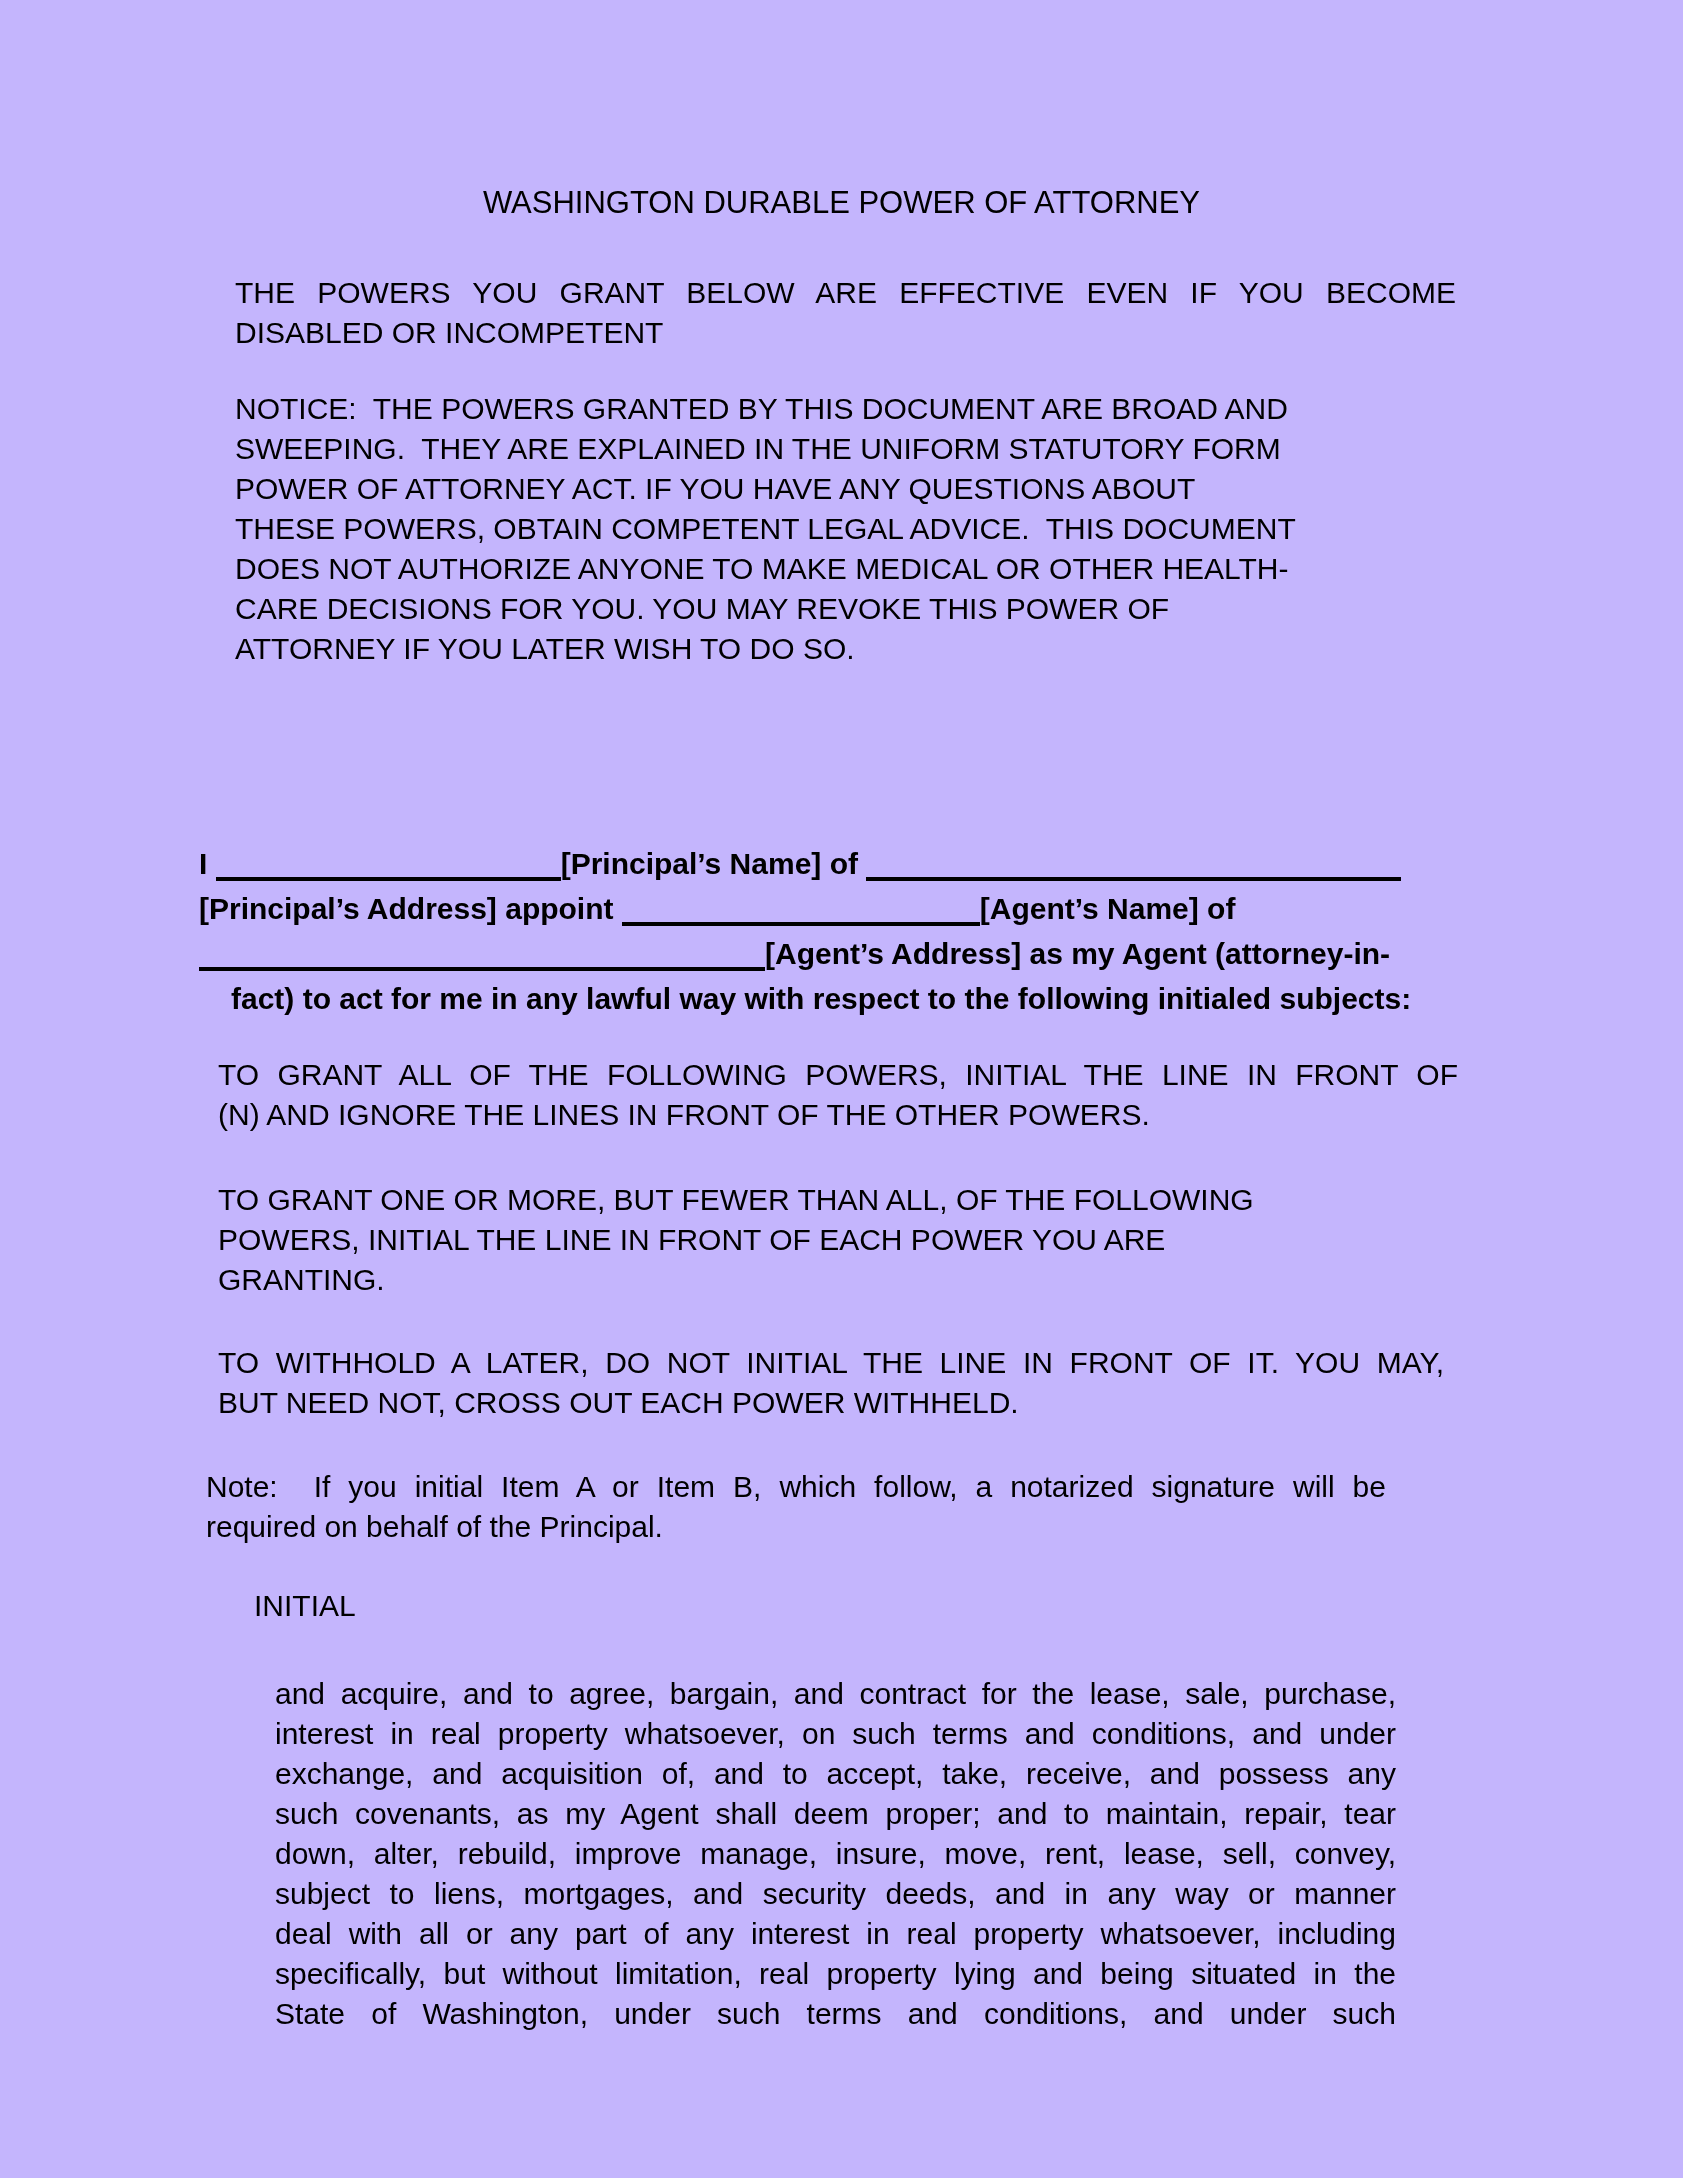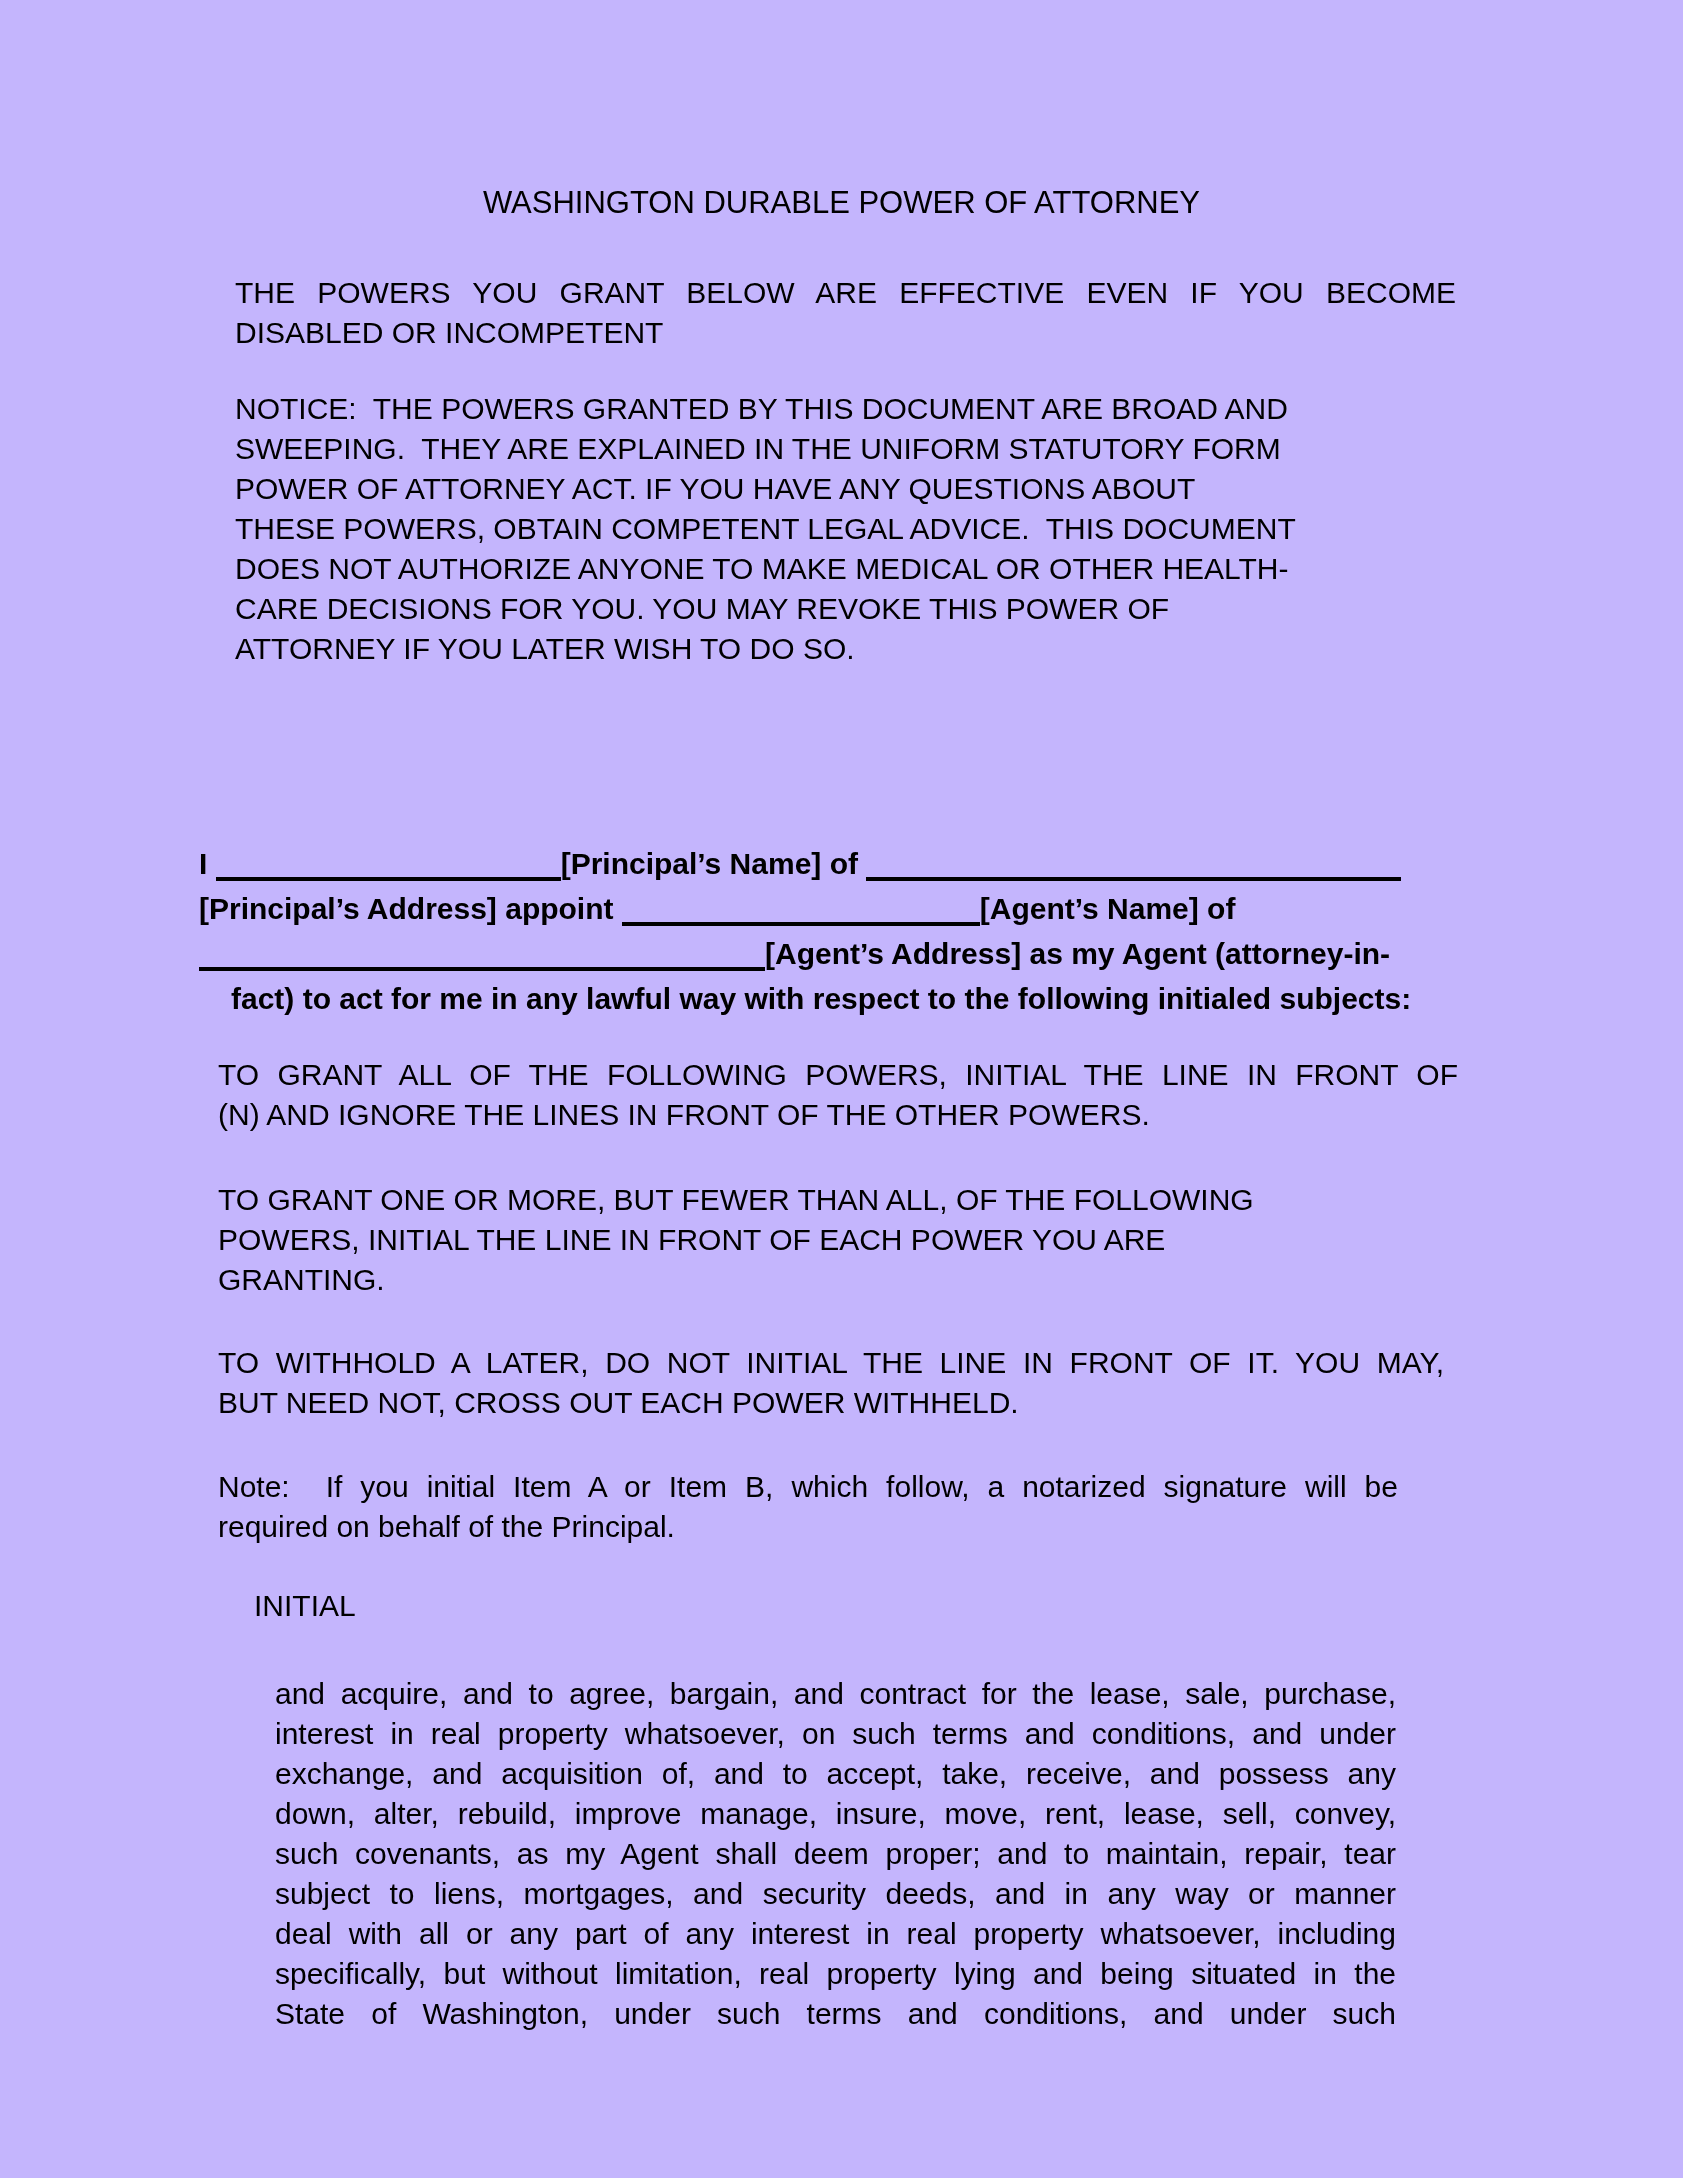--- a/index.html
+++ b/index.html
@@ -44,21 +44,21 @@
     text-align: center;
     font-size: 31px;
     line-height: 40px;
   }
   #p-effective { left: 235px; top: 273px;  width: 1307px; }
   #p-notice    { left: 235px; top: 389px;  width: 1327px; }
   #p-appoint   { left: 199px; top: 841px;  width: 1416px; line-height: 45px; font-weight: bold; }
   #p-grantall  { left: 218px; top: 1055px; width: 1337px; }
   #p-grantsome { left: 218px; top: 1180px; width: 1337px; }
   #p-withhold  { left: 218px; top: 1343px; width: 1337px; }
-  #p-note      { left: 218px; top: 1467px; width: 1337px; }
+  #p-note      { left: 206px; top: 1467px; width: 1337px; }
   #p-initial   { left: 254px; top: 1586px; width: 396px;  }
   #p-itema     { left: 217px; top: 1674px; width: 1179px; }
 
   
   .blk {
     display: inline-block;
     height: 4px;
     background: #000000;
     vertical-align: -7px;
   }
@@ -122,22 +122,22 @@
     <div class="ln jst w1192">Note:&nbsp; If you initial Item A or Item B, which follow, a notarized signature will be</div>
     <div class="ln">required on behalf of the Principal.</div>
   </div>
 
   <div class="para" id="p-initial">INITIAL</div>
 
   <div class="para" id="p-itema">
     <div class="ln jst wA">and acquire, and to agree, bargain, and contract for the lease, sale, purchase,</div>
     <div class="ln jst wA">interest in real property whatsoever, on such terms and conditions, and under</div>
     <div class="ln jst wA">exchange, and acquisition of, and to accept, take, receive, and possess any</div>
+    <div class="ln jst wA">such covenants, as my Agent shall deem proper; and to maintain, repair, tear</div>
     <div class="ln jst wA">down, alter, rebuild, improve manage, insure, move, rent, lease, sell, convey,</div>
-    <div class="ln jst wA">such covenants, as my Agent shall deem proper; and to maintain, repair, tear</div>
     <div class="ln jst wA">subject to liens, mortgages, and security deeds, and in any way or manner</div>
     <div class="ln jst wA">deal with all or any part of any interest in real property whatsoever, including</div>
     <div class="ln jst wA">specifically, but without limitation, real property lying and being situated in the</div>
     <div class="ln jst wA">State of Washington, under such terms and conditions, and under such</div>
   </div>
 
 </div>
 
 
 </body></html>

